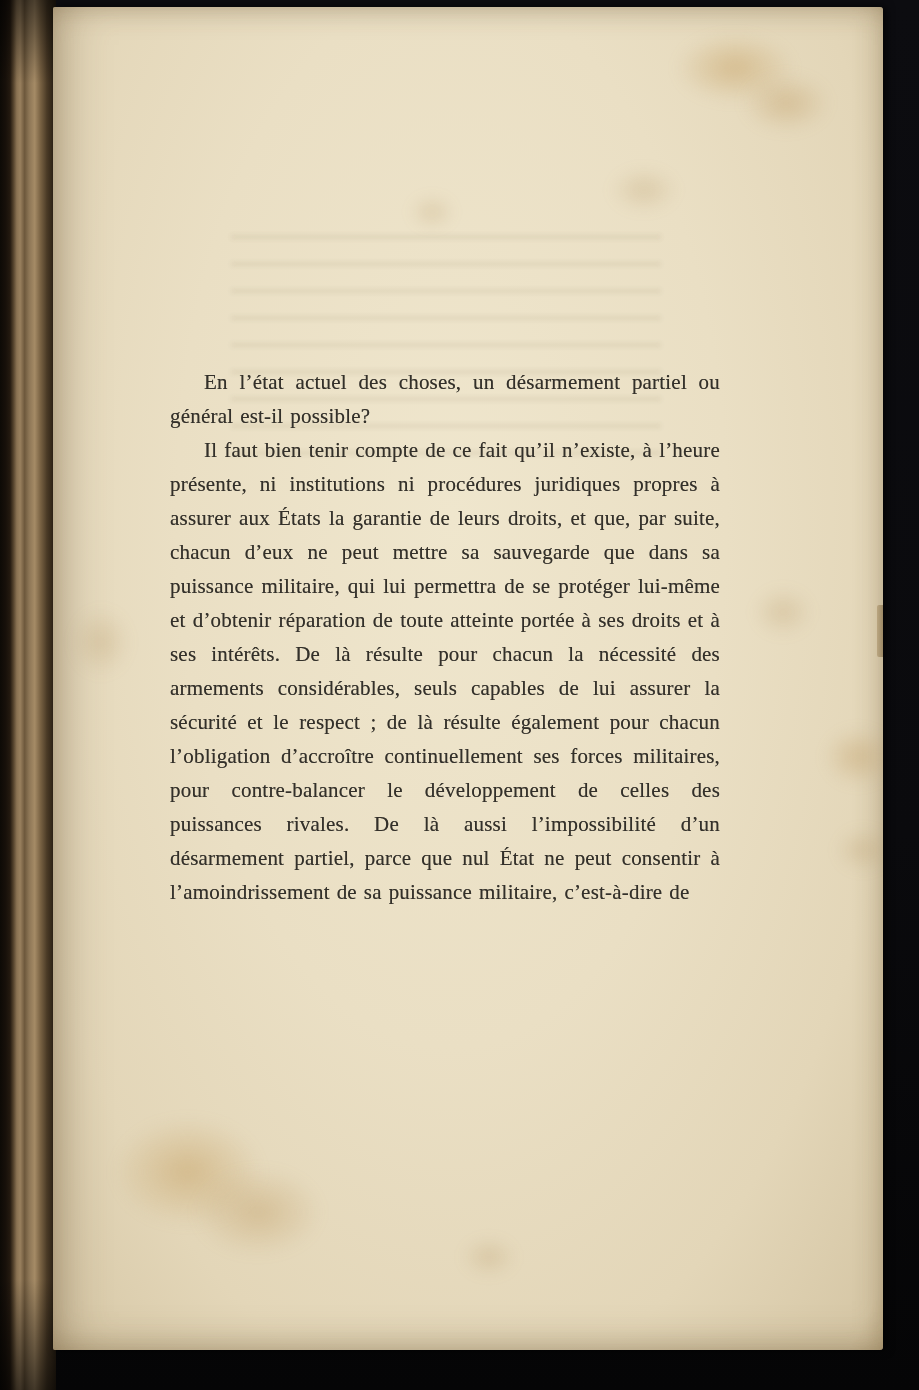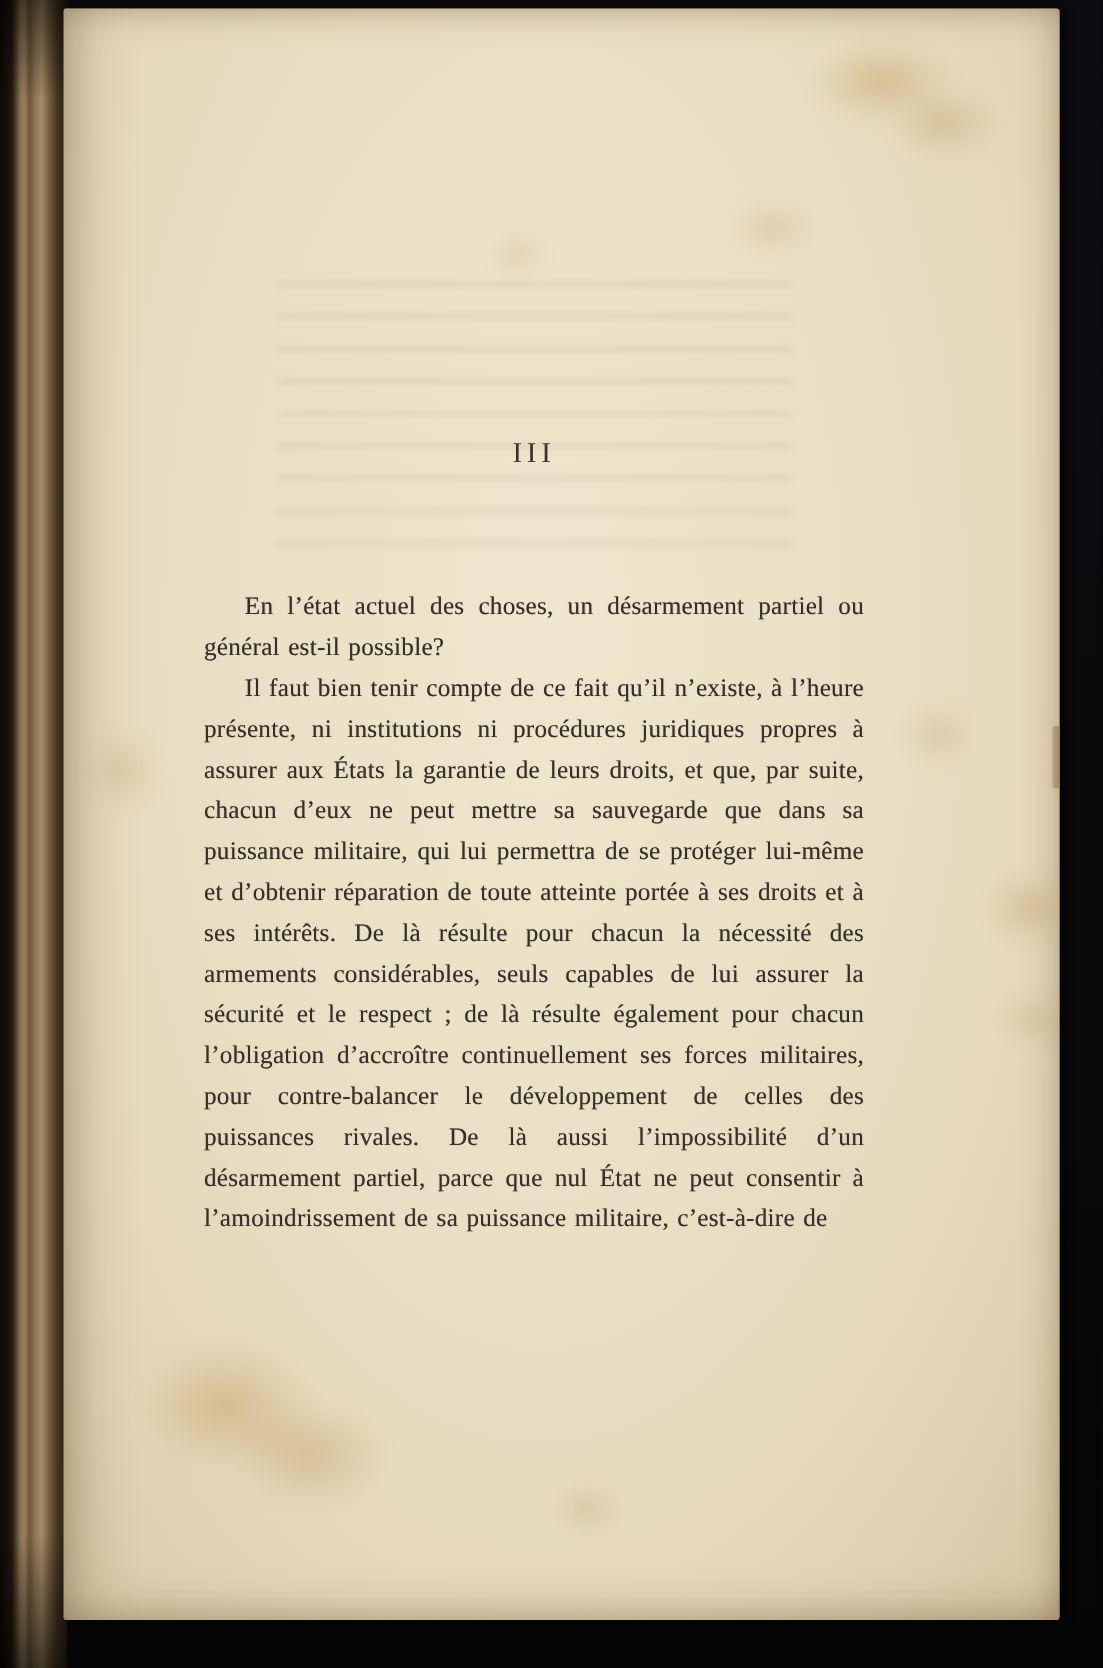--- a/index.html
+++ b/index.html
@@ -136,20 +136,19 @@
     <div class="stain b st8"></div>
     <div class="stain c st9"></div>
     <div class="stain c st10"></div>
     <div class="stain c st11"></div>
 
     <div class="showthrough"></div>
 
     <div class="notch"></div>
 
     <div class="text-col">
-      <h1 class="heading">III</h1>
       <p>En l’état actuel des choses, un désarmement partiel ou général est-il possible?</p>
       <p>Il faut bien tenir compte de ce fait qu’il n’existe, à l’heure présente, ni institutions ni procédures juridiques propres à assurer aux États la garantie de leurs droits, et que, par suite, chacun d’eux ne peut mettre sa sauvegarde que dans sa puissance militaire, qui lui permettra de se protéger lui-même et d’obtenir réparation de toute atteinte portée à ses droits et à ses intérêts. De là résulte pour chacun la nécessité des armements considérables, seuls capables de lui assurer la sécurité et le respect ; de là résulte également pour chacun l’obligation d’accroître continuellement ses forces militaires, pour contre-balancer le développement de celles des puissances rivales. De là aussi l’impossibilité d’un désarmement partiel, parce que nul État ne peut consentir à l’amoindrissement de sa puissance militaire, c’est-à-dire de</p>
     </div>
 
   </div>
 
 </div>
 
 </body></html>

